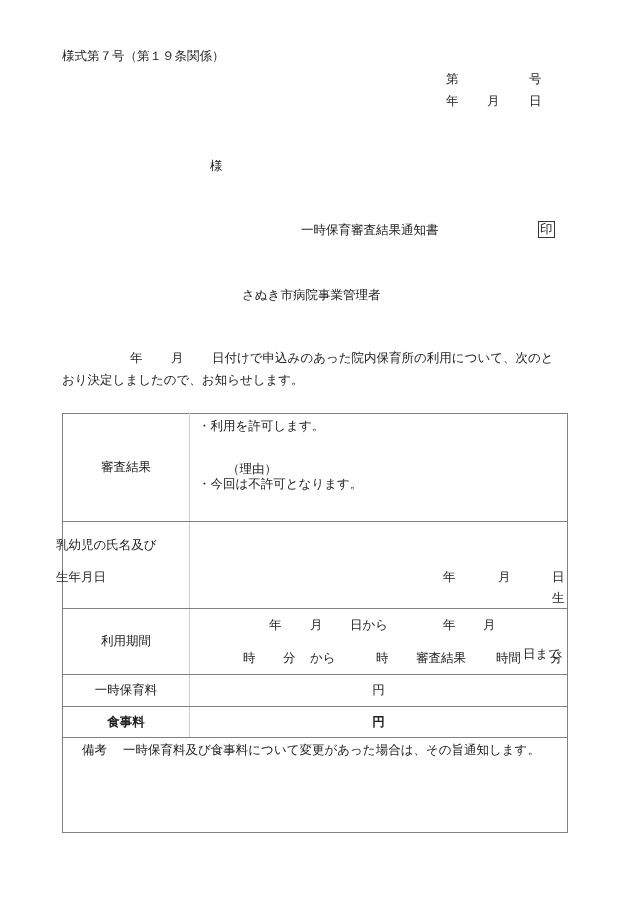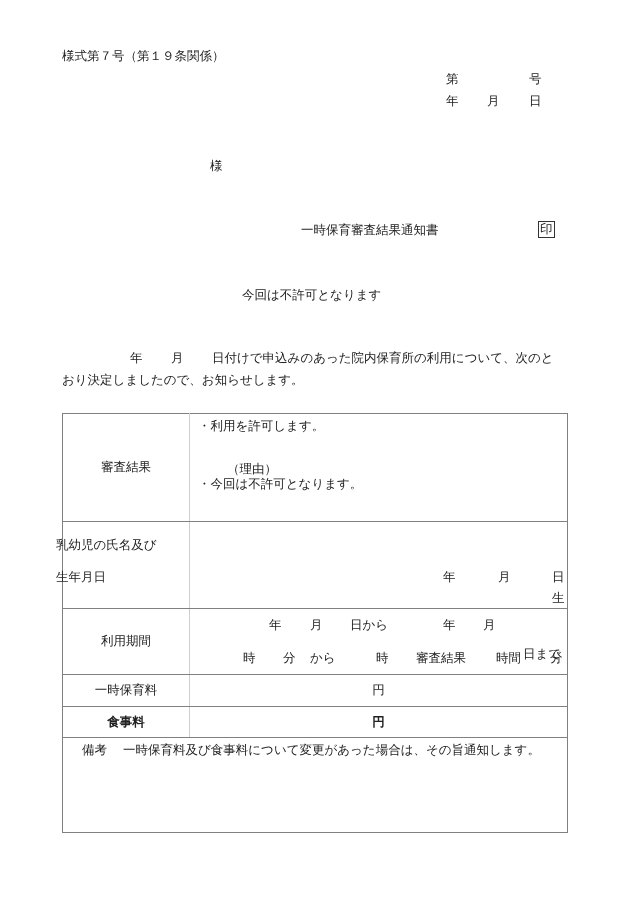--- a/index.html
+++ b/index.html
@@ -35,21 +35,21 @@
 
 <div class="abs" style="left:446px;top:95px;">年</div>
 <div class="abs" style="left:487px;top:95px;">月</div>
 <div class="abs" style="left:529px;top:95px;">日</div>
 
 <div class="abs" style="left:210px;top:160px;">様</div>
 
 <div class="abs" style="left:301px;top:224px;">一時保育審査結果通知書</div>
 <div class="stamp" style="left:538px;top:221px;">印</div>
 
-<div class="abs" style="left:242px;top:289px;">今回は不許可となります</div>
+<div class="abs" style="left:242px;top:289px;">さぬき市病院事業管理者</div>
 
 <div class="abs" style="left:130px;top:352px;">年</div>
 <div class="abs" style="left:171px;top:352px;">月</div>
 <div class="abs" style="left:212px;top:352px;">日付けで申込みのあった院内保育所の利用について、次のと</div>
 <div class="abs" style="left:62px;top:374px;">おり決定しましたので、お知らせします。</div>
 
 <table class="form">
   <tbody>
       <tr style="height:108px;">
     <td class="label">審査結果</td>

